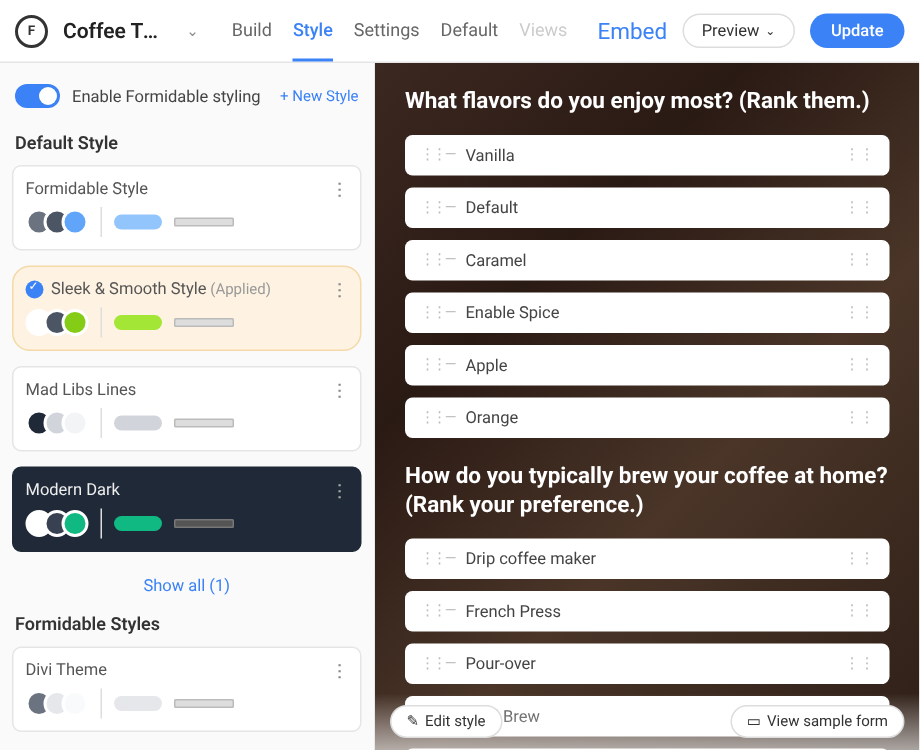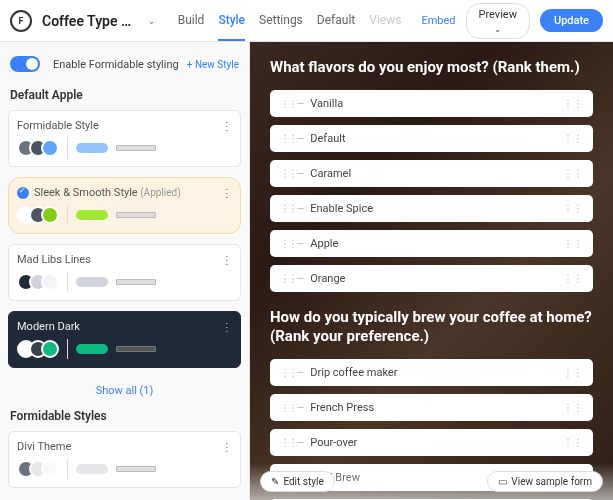--- a/index.html
+++ b/index.html
@@ -6,26 +6,26 @@
 body { width:613px; height:500px; overflow:hidden; background:#fff; display:flex; flex-direction:column; }
 .topbar { display:flex; align-items:center; height:42px; border-bottom:1px solid #e5e5e5; padding:0 10px; gap:10px; }
 .logo { width:22px; height:22px; border:2px solid #333; border-radius:50%; display:flex; align-items:center; justify-content:center; font-size:9px; font-weight:bold; color:#333; flex-shrink:0; }
 .title { font-size:14px; font-weight:600; color:#222; max-width:110px; white-space:nowrap; overflow:hidden; text-overflow:ellipsis; }
 .chev { color:#888; font-size:10px; margin-left:2px; }
 .tabs { display:flex; gap:14px; margin-left:12px; font-size:12px; }
 .tab { color:#666; cursor:pointer; padding-bottom:12px; margin-bottom:-13px; }
 .tab.active { color:#3b82f6; border-bottom:2px solid #3b82f6; font-weight:500; }
 .tab.dis { color:#ccc; }
 .spacer { flex:1; }
-.embed { color:#3b82f6; font-size:11px; cursor:pointer; }
-.preview-btn { border:1px solid #ddd; border-radius:14px; padding:4px 12px; font-size:11px; color:#333; background:#fff; cursor:pointer; display:flex; align-items:center; gap:4px;flex-direction:column; }
+.embed { color:#3b82f6; font-size:15px; cursor:pointer; }
+.preview-btn { border:1px solid #ddd; border-radius:14px; padding:4px 12px; font-size:11px; color:#333; background:#fff; cursor:pointer; display:flex; align-items:center; gap:4px; }
 .update-btn { border:none; border-radius:14px; padding:5px 14px; font-size:11px; color:#fff; background:#3b82f6; cursor:pointer; font-weight:500; }
 .main { flex:1; display:flex; overflow:hidden; }
 .sidebar { width:250px; border-right:1px solid #e8e8e8; overflow-y:auto; padding:8px; background:#fafafa; }
-.toggle-row { display:flex; align-items:center; gap:8px; padding:6px 2px 10px;text-align:right; }
+.toggle-row { display:flex; align-items:center; gap:8px; padding:6px 2px 10px; }
 .toggle { width:30px; height:16px; background:#3b82f6; border-radius:10px; position:relative; cursor:pointer; }
 .toggle::after { content:""; width:12px; height:12px; background:#fff; border-radius:50%; position:absolute; right:2px; top:2px; }
 .toggle-label { font-size:11px; color:#444; flex:1; }
 .newstyle { color:#3b82f6; font-size:10px; cursor:pointer; }
 .section-h { font-size:12px; font-weight:600; color:#333; padding:6px 2px 8px; }
 .card { background:#fff; border:1px solid #e5e5e5; border-radius:6px; padding:8px; margin-bottom:10px; position:relative; }
 .card.applied { background:#fef3e2; border-color:#f5d9a8;border-radius:12px; }
 .card.dark { background:#1f2937; border-color:#1f2937; color:#fff; }
 .card-head { display:flex; align-items:center; margin-bottom:6px; }
 .card-title { font-size:11px; color:#555; flex:1; }
@@ -76,21 +76,21 @@
 </div>
 
 <div class="main">
   <div class="sidebar">
     <div class="toggle-row">
       <div class="toggle"></div>
       <span class="toggle-label">Enable Formidable styling</span>
       <span class="newstyle">+ New Style</span>
     </div>
 
-    <div class="section-h">Default Apple</div>
+    <div class="section-h">Default Style</div>
     <div class="card">
         <div class="card-head">
           <span class="card-title">Formidable Style</span>
           <span class="card-menu">⋯</span>
         </div>
         <div class="preview-row">
           <div class="dots">
             <span class="dot" style="background: rgb(107, 114, 128);"></span>
             <span class="dot" style="background: rgb(75, 85, 99);"></span>
             <span class="dot" style="background: rgb(96, 165, 250);"></span>

